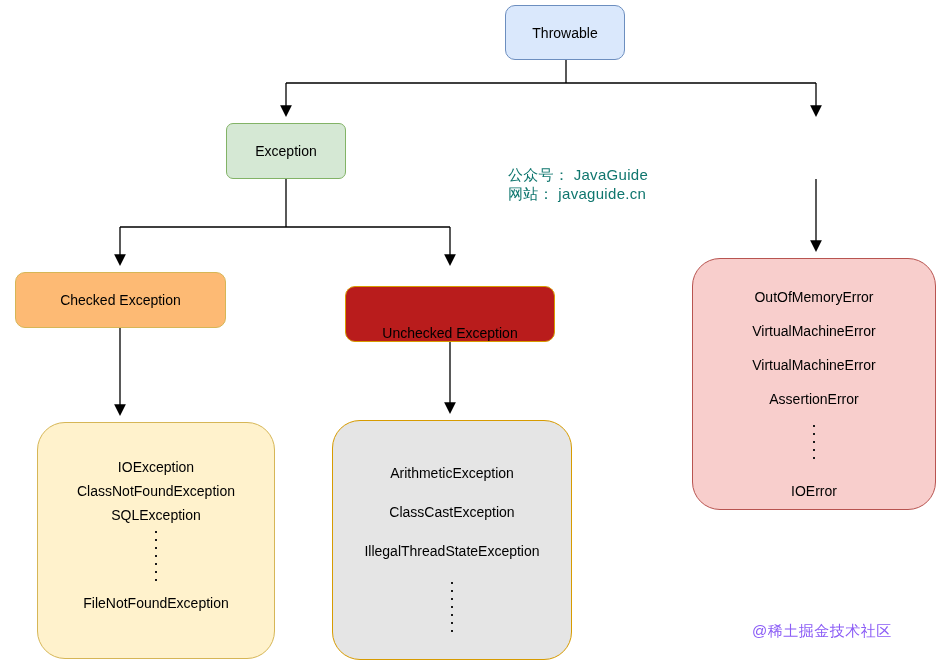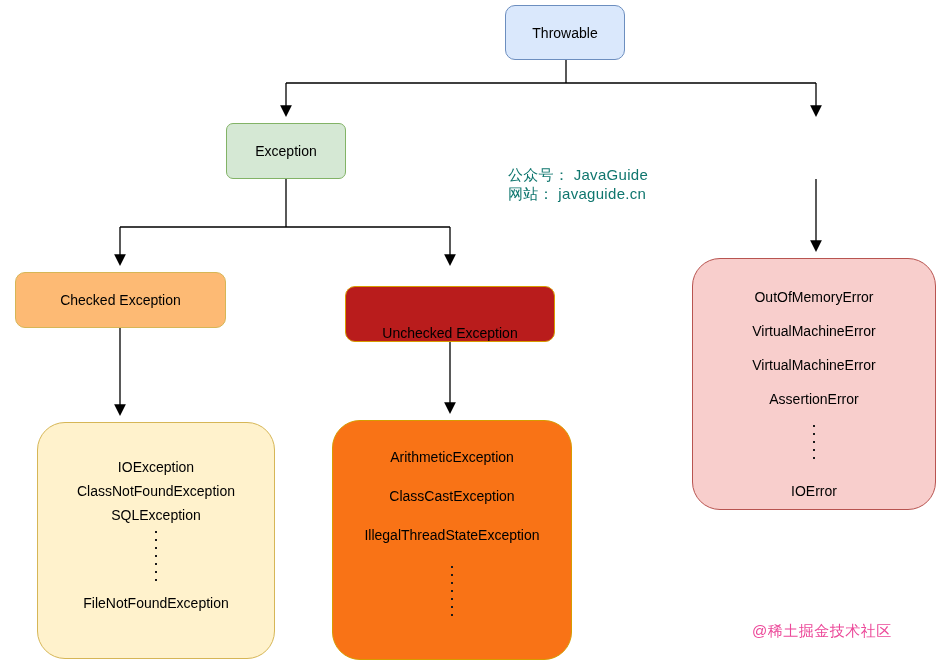--- a/index.html
+++ b/index.html
@@ -17,37 +17,37 @@
   .node-exception{left:226px;top:123px;width:120px;height:56px;background:#d5e8d4;border-color:#82b366;border-radius:7px;}
   .node-error{left:756px;top:123px;width:120px;height:56px;background:#f8cecc;border-color:#b85450;}
   .node-checked{left:15px;top:272px;width:211px;height:56px;background:#fdba74;border-color:#d6b656;}
   .node-unchecked{left:345px;top:286px;width:210px;height:56px;background:#b91c1c;border-color:#d79b00;align-items:flex-end;}
   .list{
     position:absolute;display:flex;flex-direction:column;align-items:center;
     box-sizing:border-box;border-radius:28px;border:1.3px solid #000;
     font-size:14px;line-height:16px;text-align:center;
   }
   .list-checked{left:2px;top:422px;width:238px;height:237px;background:#fff2cc;border-color:#d6b656;padding-top:36px;gap:8px;margin-left:35px;}
-  .list-unchecked{left:332px;top:420px;width:240px;height:240px;background:#f97316;border-color:#d79b00;padding-top:28px;gap:23px;}
+  .list-unchecked{left:332px;top:420px;width:240px;height:240px;background:#e5e5e5;border-color:#d79b00;padding-top:44px;gap:23px;}
   .list-error{left:692px;top:258px;width:244px;height:252px;background:#f8cecc;border-color:#b85450;padding-top:30px;gap:18px;}
   .list-item{white-space:nowrap;}
   .dots{
     width:2px;
     background-image:repeating-linear-gradient(to bottom,#1a1a1a 0,#1a1a1a 2px,transparent 2px,transparent 8px);
   }
   .dots-tall{height:56px;}
   .dots-mid{height:50px;}
   .dots-short{height:40px;}
   .wm-center{
     position:absolute;left:508px;top:165px;
     font-size:15px;line-height:19px;color:#0f766e;letter-spacing:.3px;
   }
   .wm-corner{
     position:absolute;left:752px;top:622px;
-    font-size:15px;color:#ec4899;letter-spacing:.5px;
+    font-size:15px;color:#8b5cf6;letter-spacing:.5px;
   }
 </style>
 </head>
 <body>
 
 <div id="canvas">
 
   <svg id="edges" viewBox="0 0 936 661" xmlns="http://www.w3.org/2000/svg">
     <defs>
       <marker id="arrow" markerWidth="10" markerHeight="10" refX="7.5" refY="4.5" orient="auto">

